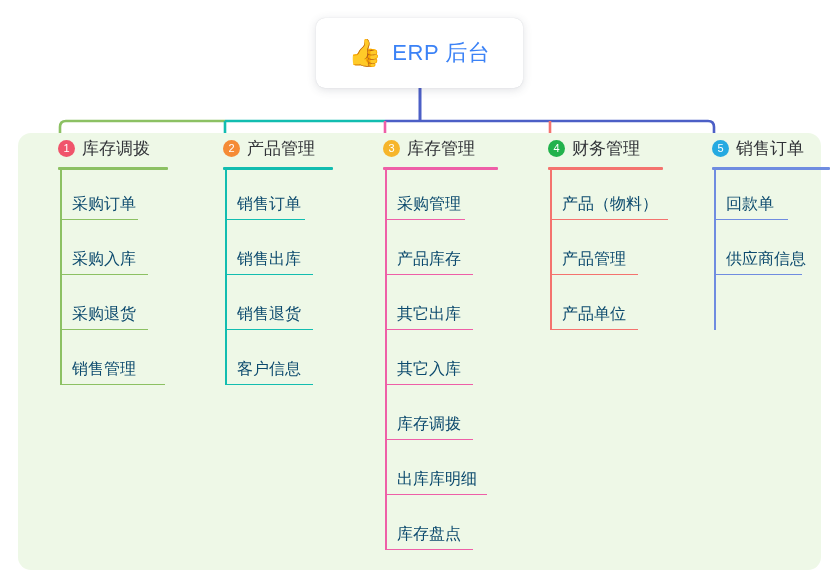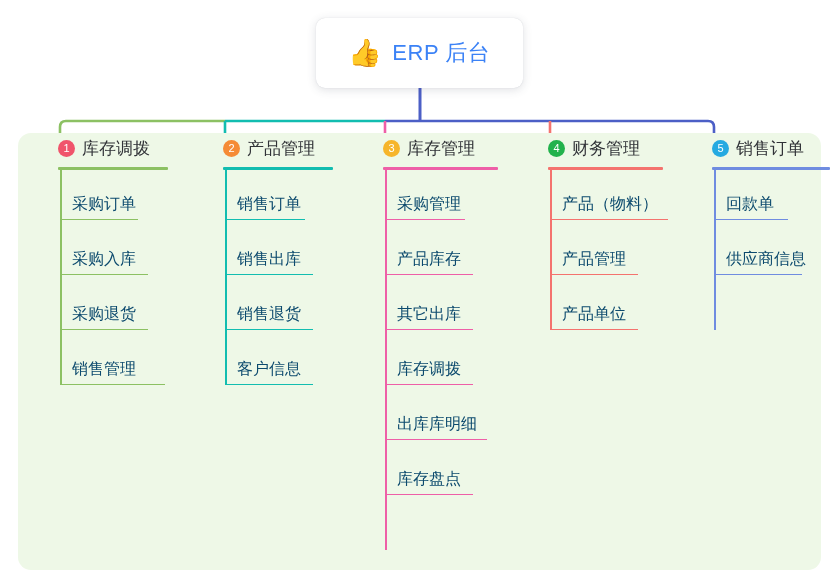--- a/index.html
+++ b/index.html
@@ -221,20 +221,24 @@
           </div>
           <div class="item">
             <div class="item-label">产品库存</div>
             <div class="item-rule" style="width: 88px; background: rgb(238, 95, 167);"></div>
           </div>
           <div class="item">
             <div class="item-label">其它出库</div>
             <div class="item-rule" style="width: 88px; background: rgb(238, 95, 167);"></div>
           </div>
           <div class="item">
+            <div class="item-label">其它入库</div>
+            <div class="item-rule" style="width: 88px; background: rgb(238, 95, 167);"></div>
+          </div>
+          <div class="item">
             <div class="item-label">库存调拨</div>
             <div class="item-rule" style="width: 88px; background: rgb(238, 95, 167);"></div>
           </div>
           <div class="item">
             <div class="item-label">出库库明细</div>
             <div class="item-rule" style="width: 102px; background: rgb(238, 95, 167);"></div>
           </div>
           <div class="item">
             <div class="item-label">库存盘点</div>
             <div class="item-rule" style="width: 88px; background: rgb(238, 95, 167);"></div>

